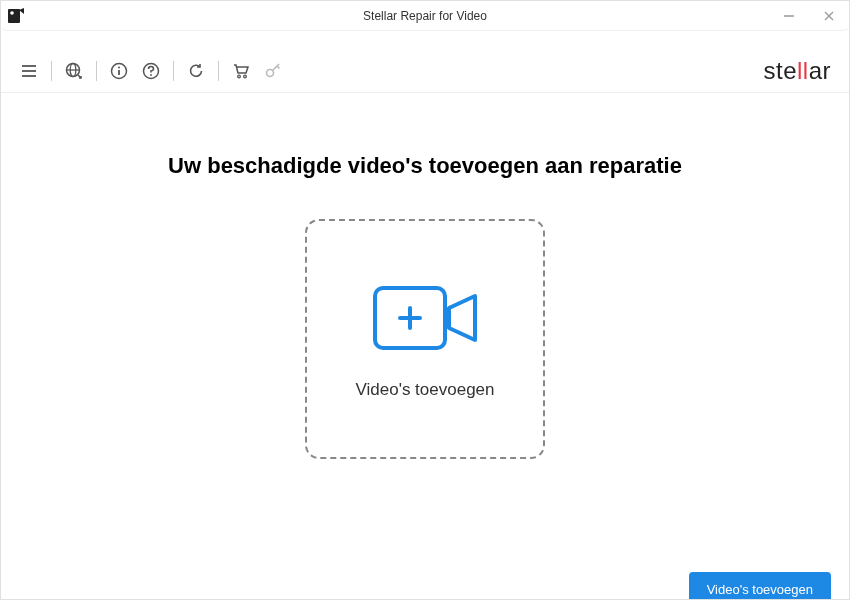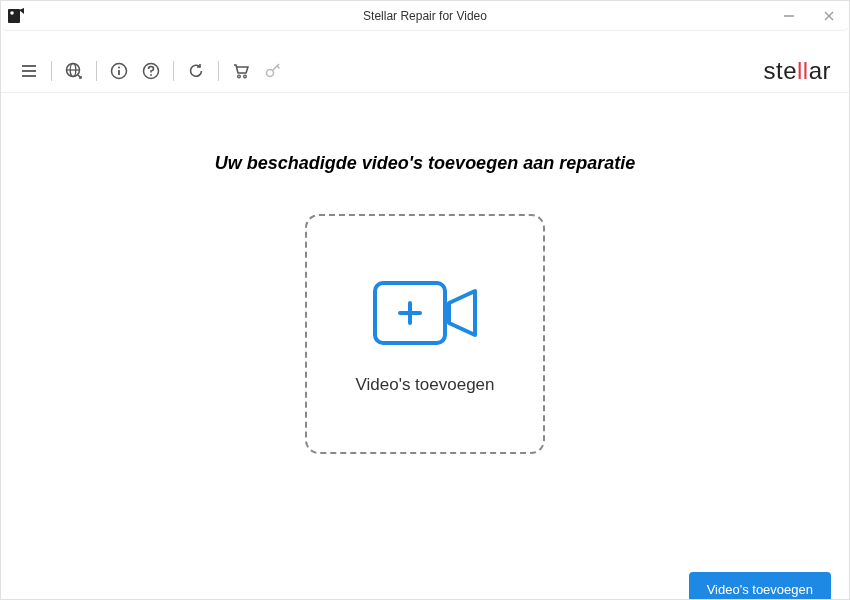--- a/index.html
+++ b/index.html
@@ -91,25 +91,24 @@
       position: relative;
     }
     .main {
       height: calc(600px - 30px - 44px - 60px);
       display: flex;
       flex-direction: column;
       align-items: center;
       padding-top: 60px;
     }
     .page-title {
-      font-size: 18px;
+      font-size: 22px;
       font-weight: 600;
       color: #000;
       margin-bottom: 40px;
-      font-style: italic;
     }
     .dropzone {
       width: 240px;
       height: 240px;
       border: 2px dashed #888;
       border-radius: 14px;
       display: flex;
       flex-direction: column;
       align-items: center;
       justify-content: center;

